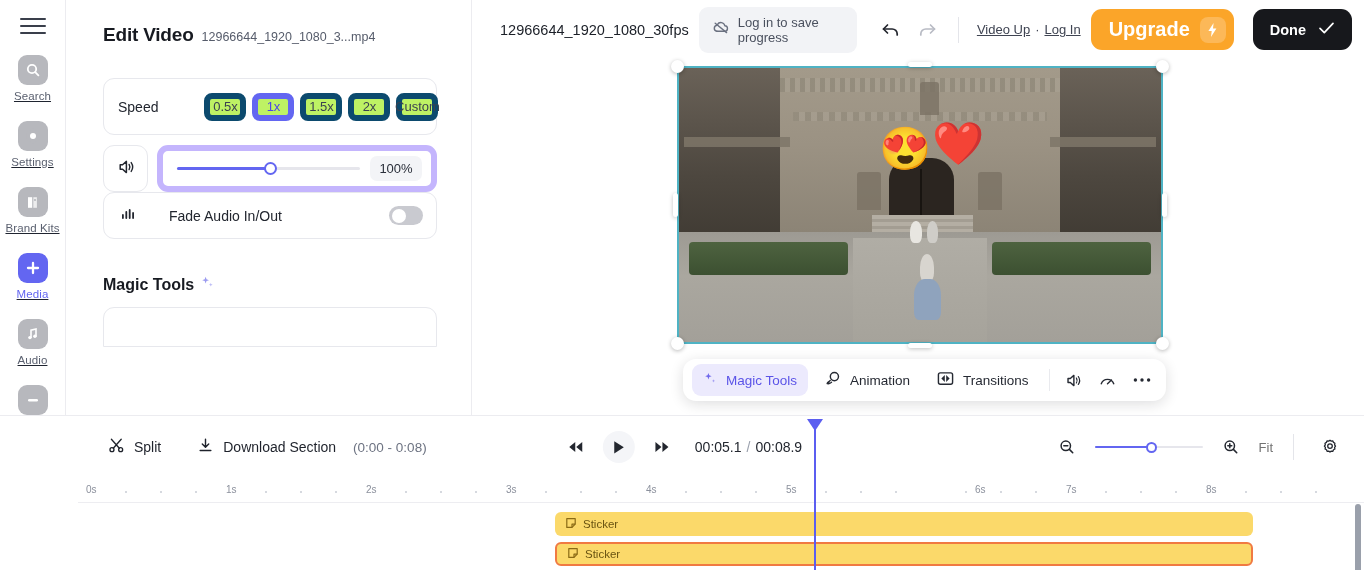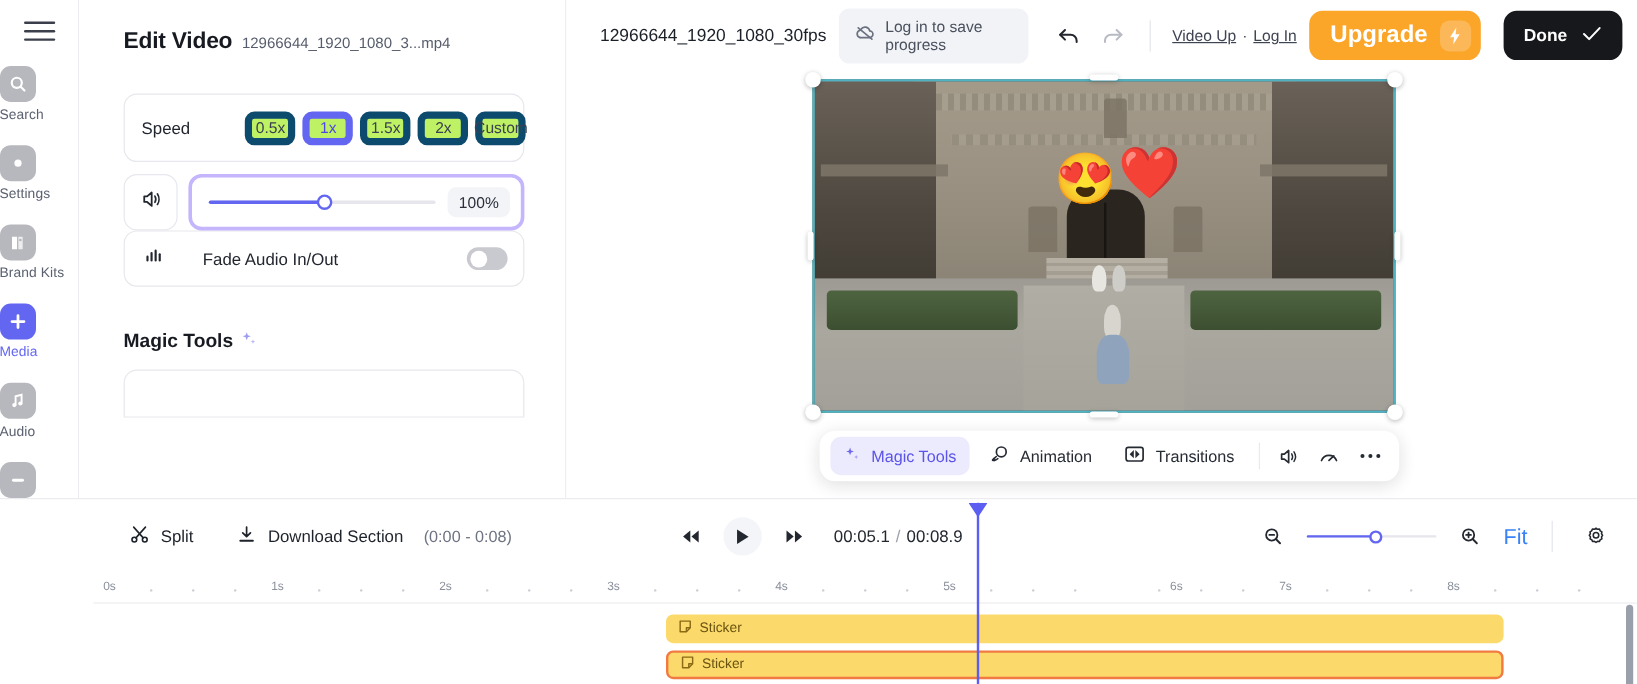--- a/index.html
+++ b/index.html
@@ -16,21 +16,21 @@
   .rail {
     position: absolute; left: 0; top: 0; width: 66px; height: 570px;
     background: #fff; border-right: 1px solid #ececf0;
     display: flex; flex-direction: column; align-items: center;
     padding-top: 16px;
   }
   .hamburger { width: 26px; height: 20px; display: flex; flex-direction: column;
     justify-content: space-between; padding: 2px 0; cursor: pointer; }
   .hamburger i { display: block; height: 2px; background: #3a3f4b; border-radius: 2px; }
   .rail-item { margin-top: 19px; display: flex; flex-direction: column;
-    width: 66px; cursor: pointer; }
+    align-items: center; width: 66px; cursor: pointer; text-decoration: underline; }
   .rail-ico { width: 30px; height: 30px; border-radius: 9px; background: #b7b8bd;
     display: flex; align-items: center; justify-content: center; color: #fff; }
   .rail-ico svg { display: block; }
   .rail-lbl { font-size: 11.5px; color: #5b6170; margin-top: 5px; letter-spacing: .1px; }
   .rail-item.active .rail-ico { background: #6366f1; }
   .rail-item.active .rail-lbl { color: #6366f1; }
 
   
   .panel {
     position: absolute; left: 66px; top: 0; width: 406px; height: 415px;
@@ -55,21 +55,21 @@
   .chip {
     border: 6px solid #0c4a6e; border-radius: 8px; height: 28px; min-width: 42px;
     padding: 0 10px; display: flex; align-items: center; justify-content: center;
     font-size: 13px; color: #3b4150; cursor: pointer; background: #bef264;
   }
   .chip.sel { border-color: #6366f1; color: #4f46e5; }
 
   .vol-row { display: flex; gap: 9px; margin-top: 10px; }
   .vol-btn { width: 45px; height: 47px; border: 1px solid #e7e8ed; border-radius: 11px;
     display: flex; align-items: center; justify-content: center; cursor: pointer; }
-  .vol-box { flex: 1; height: 47px; border: 3px solid #c4b5fd; border-radius: 11px;
+  .vol-box { flex: 1; height: 47px; border: 6px solid #c4b5fd; border-radius: 11px;
     display: flex; align-items: center; padding: 0 9px 0 14px; gap: 10px; }
   .slider { position: relative; flex: 1; height: 18px; display: flex; align-items: center; cursor: pointer; }
   .slider .track { position: absolute; left: 0; right: 0; height: 3px; background: #e6e6ec; border-radius: 3px; }
   .slider .fill { position: absolute; left: 0; height: 3px; background: #6366f1; border-radius: 3px; width: 51%; }
   .slider .knob { position: absolute; width: 13px; height: 13px; border-radius: 50%;
     background: #fff; border: 2.5px solid #6366f1; left: 51%; margin-left: -6.5px; }
   .vol-val { font-size: 13px; color: #2a2f3a; background: #f3f4f7; border-radius: 7px;
     padding: 5px 9px; min-width: 52px; text-align: center; }
 
   .fade-card { border: 1px solid #e7e8ed; border-radius: 11px; height: 47px;
@@ -169,21 +169,21 @@
     justify-content: center; cursor: pointer; border-radius: 50%; }
   .pbtn.big { width: 32px; height: 32px; background: #f4f5f8; }
   .tl-time { font-size: 14px; color: #23272f; margin-left: 6px; white-space: nowrap; }
   .tl-time .sep { color: #9aa0ad; margin: 0 5px; }
   .tl-right { margin-left: auto; display: flex; align-items: center; gap: 12px; }
   .zslider { position: relative; width: 108px; height: 16px; display: flex; align-items: center; cursor: pointer; }
   .zslider .track { position: absolute; left: 0; right: 0; height: 2.5px; background: #e6e6ec; border-radius: 3px; }
   .zslider .fill { position: absolute; left: 0; height: 2.5px; background: #6366f1; border-radius: 3px; width: 53%; }
   .zslider .knob { position: absolute; width: 11px; height: 11px; border-radius: 50%;
     background: #fff; border: 2.5px solid #6366f1; left: 53%; margin-left: -5.5px; }
-  .fit { font-size: 18px; color: #3b82f6; cursor: pointer; }
+  .fit { font-size: 13px; color: #737373; cursor: pointer; }
 
   .ruler { position: relative; height: 25px; border-bottom: 1px solid #ededf1; margin-left: 78px; }
   .tick { position: absolute; top: 6px; font-size: 10px; color: #8b909c; }
   .tickdot { position: absolute; top: 13px; width: 2px; height: 2px; border-radius: 50%; background: #c9ccd4; }
 
   .tracks { position: relative; padding-left: 78px; padding-top: 9px; }
   .clip { position: absolute; height: 24px; border-radius: 6px; background: #fbd96a;
     display: flex; align-items: center; padding-left: 10px; gap: 6px; cursor: pointer; }
   .clip.sel { border: 2px solid #f07a42; background: #fbd96a; }
   .clip-lbl { font-size: 11.5px; color: #6a5412; }

